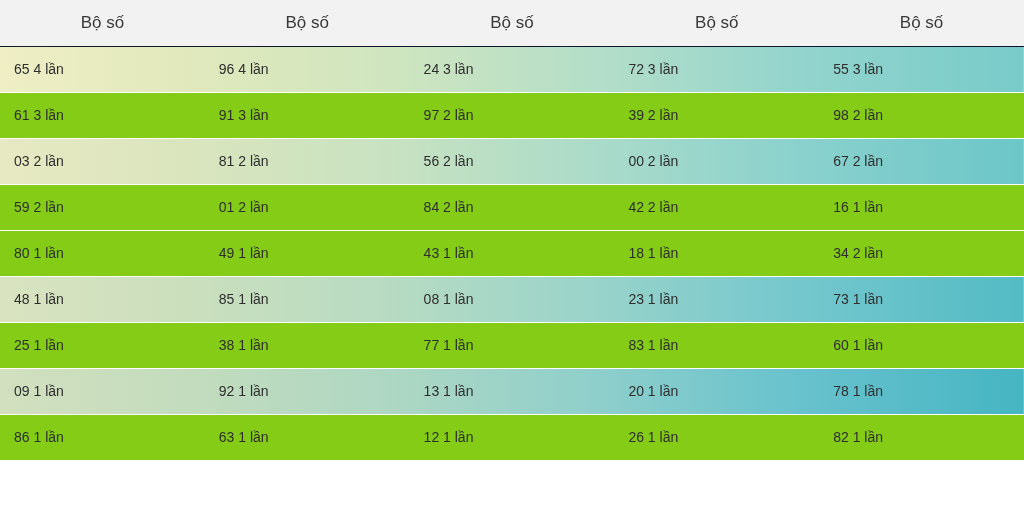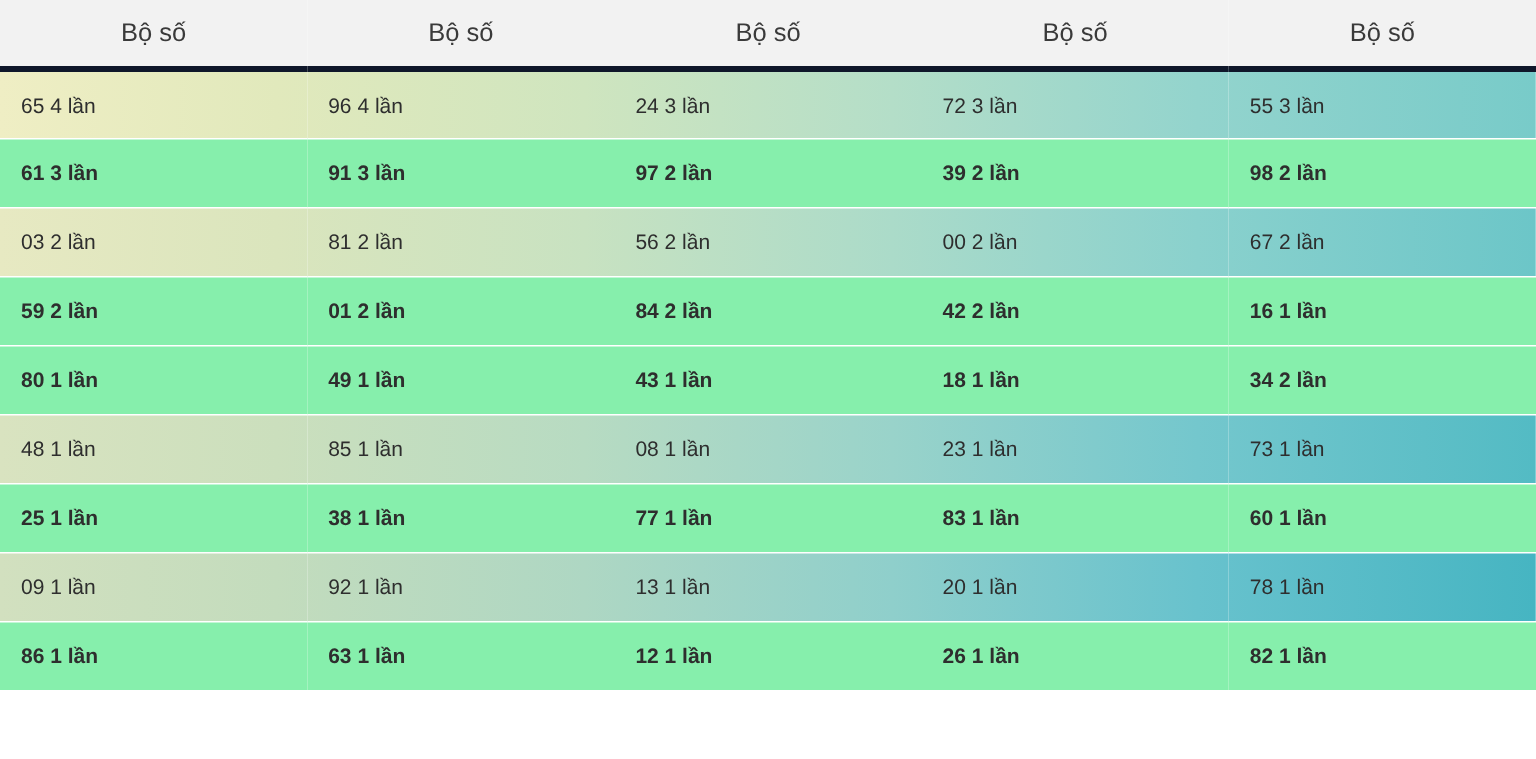--- a/index.html
+++ b/index.html
@@ -24,37 +24,37 @@
     background: #f2f2f2;
     height: 46px;
   }
   thead th {
     font-size: 17px;
     font-weight: normal;
     color: #3a3a3a;
     text-align: center;
     padding: 0;
     vertical-align: middle;
-    border-bottom: 4px solid #0f172a;
+    border-bottom: 1px solid #0f172a;
   }
 
   tbody tr {
     height: 46px;
   }
   tbody td {
     font-size: 14px;
     color: #2e2e2e;
     padding: 0 0 0 14px;
     vertical-align: middle;
     white-space: nowrap;
     border-bottom: 1px solid #ffffff;
   }
 
   
-  tr.plain { background: #86efac; font-weight: bold; }
+  tr.plain { background: #84cc16; }
 
   
   tr.grad-1 { background: linear-gradient(to right, #efeec4 0%, #e1e9bc 18%, #cfe5bf 38%, #b4dec8 58%, #93d4cd 78%, #78cbc9 100%); }
   tr.grad-2 { background: linear-gradient(to right, #e7e9c2 0%, #daE5bd 18%, #c8e2c1 38%, #abdbc9 58%, #8ad1cd 78%, #6cc6c8 100%); }
   tr.grad-3 { background: linear-gradient(to right, #e0e6c1 0%, #d2e2bd 18%, #bfdfc2 38%, #a2d7ca 58%, #7fcccd 78%, #5fc0c6 100%); }
   tr.grad-4 { background: linear-gradient(to right, #d9e3c0 0%, #cbdfbd 18%, #b7dbc2 38%, #99d3ca 58%, #74c7cd 78%, #53bbc4 100%); padding-left: 38px; }
   tr.grad-5 { background: linear-gradient(to right, #d2e0bf 0%, #c3dcbd 18%, #aed7c3 38%, #8fcfcb 58%, #68c2cd 78%, #46b5c2 100%); }
 </style>
 </head>
 <body>

